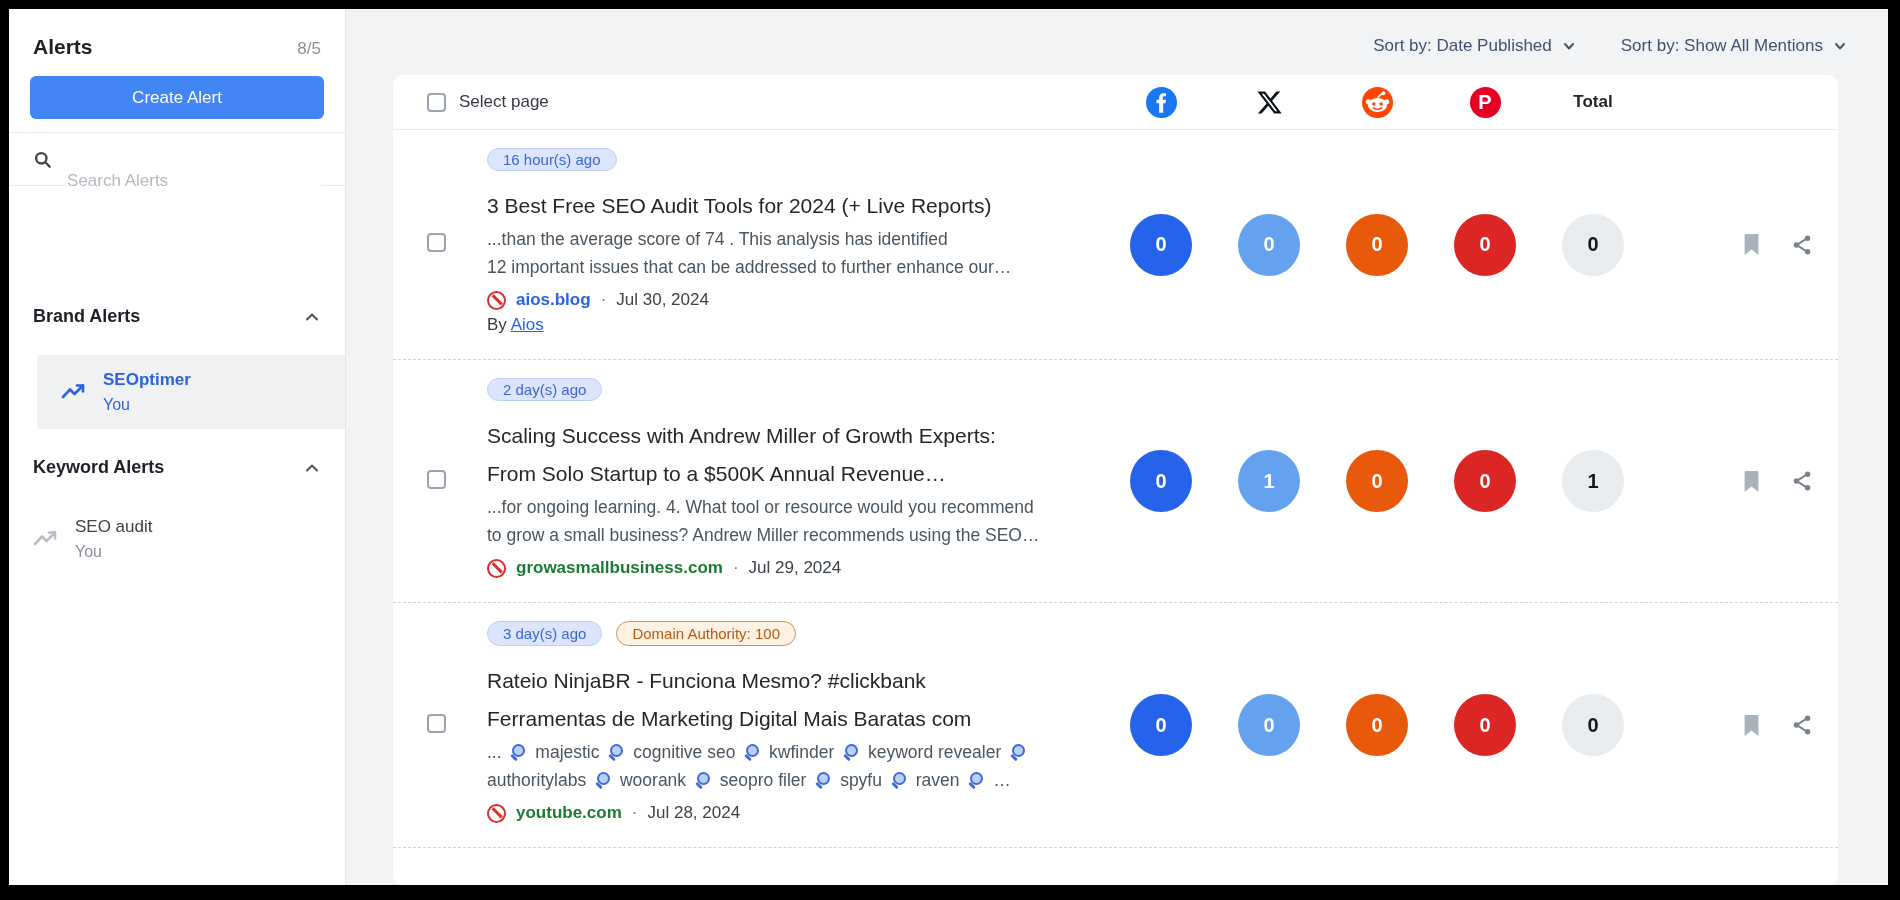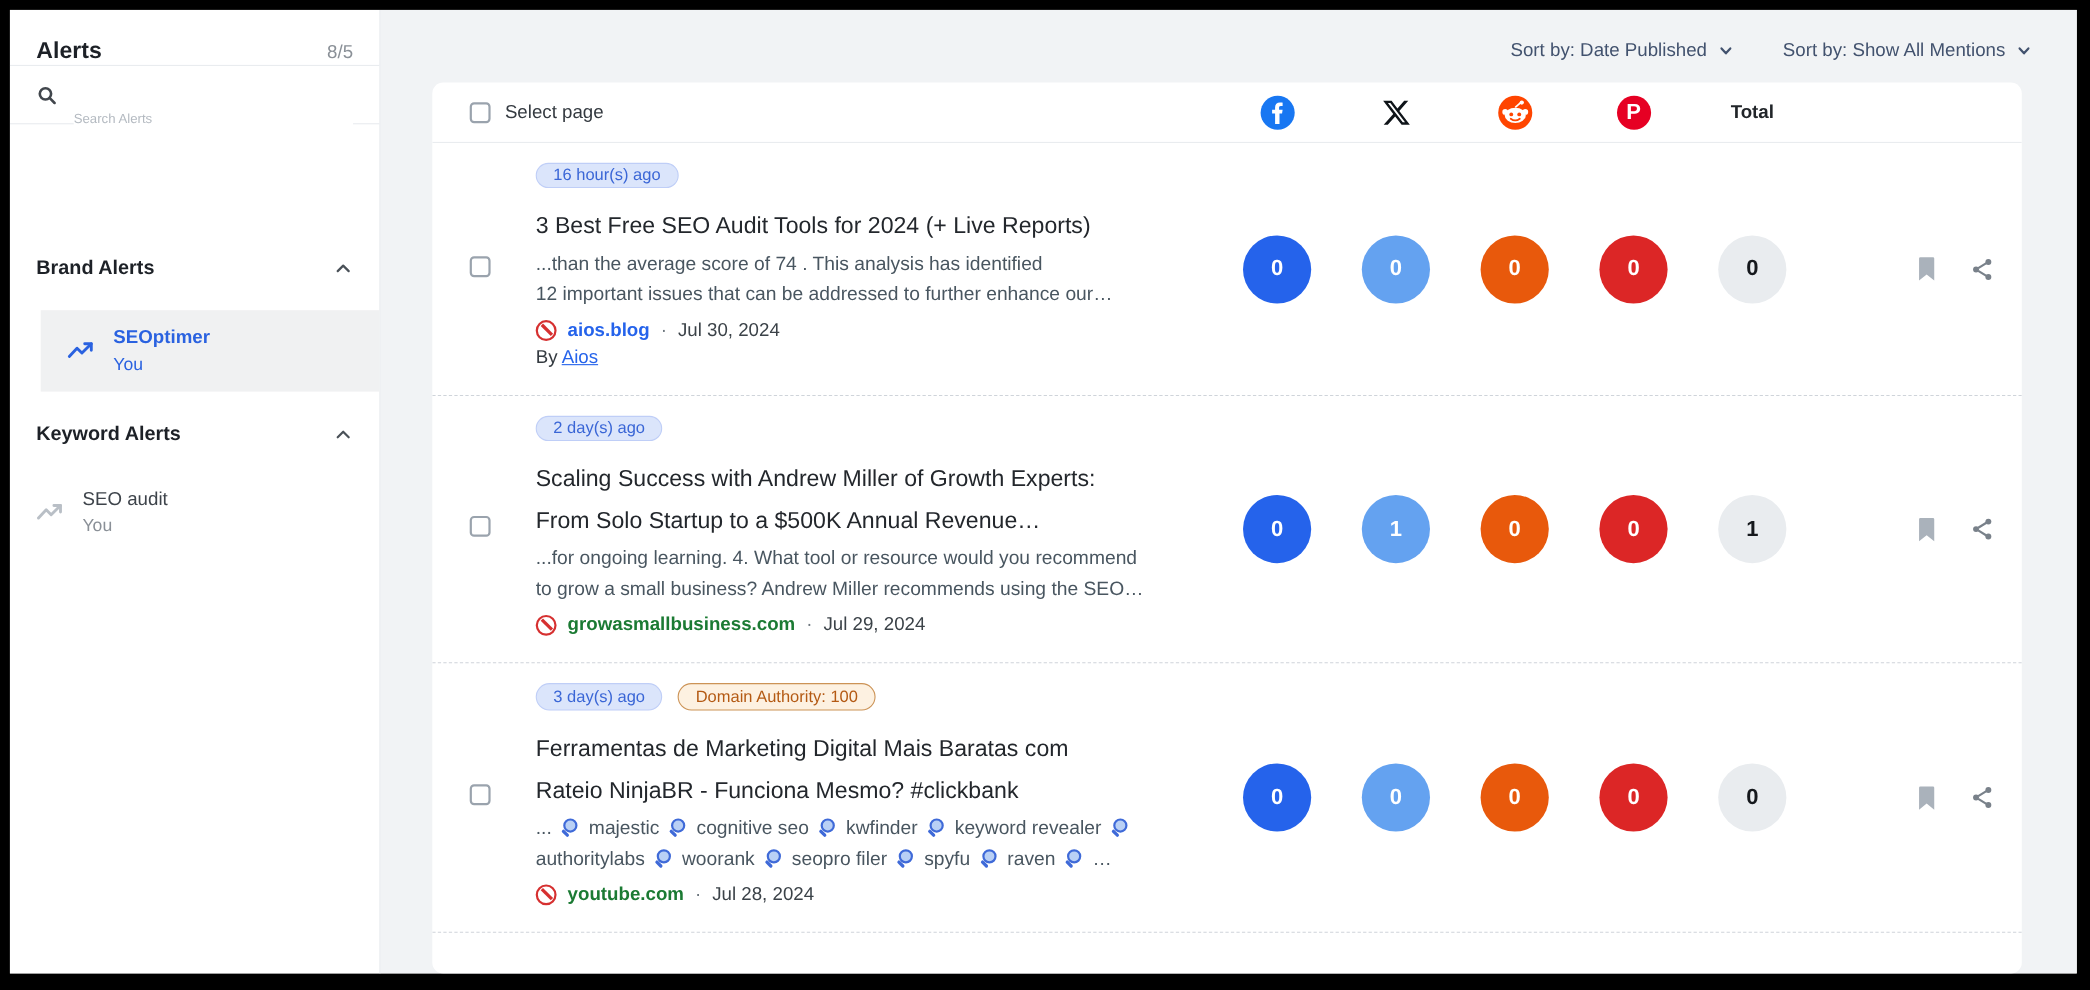--- a/index.html
+++ b/index.html
@@ -8,21 +8,21 @@
   .frame-inner { position:absolute; left:9px; top:9px; width:1879px; height:876px; background:#fff; display:flex; overflow:hidden; }
 
   
   .sidebar { width:337px; flex-shrink:0; background:#fff; border-right:1px solid #e2e5e9; }
   .sb-head { display:flex; justify-content:space-between; align-items:baseline; padding:26px 24px 0 24px; }
   .sb-title { font-size:21px; font-weight:bold; color:#1d2127; }
   .sb-counter { font-size:17px; color:#8a9097; }
   .create-btn { display:block; width:calc(100% - 42px); margin:17px 21px 13px 21px; height:43px; background:#4285f4; color:#fff; font-size:17px; border:none; border-radius:6px; cursor:pointer; font-family:inherit; }
   .sb-divider { border-top:1px solid #e9ecef; }
   .search-row { display:flex; align-items:center; gap:15px; height:52px; padding:0 24px; }
-  .search-row input { border:none; outline:none; font-size:12px; color:#343a40; width:100%; font-family:inherit;margin-top:44px; }
+  .search-row input { border:none; outline:none; font-size:17px; color:#343a40; width:100%; font-family:inherit;margin-top:44px; }
   .search-row input::placeholder { color:#b4bac1; }
   .section-header { margin-top:120px; padding:0 24px; display:flex; justify-content:space-between; align-items:center; font-size:18px; font-weight:bold; color:#1d2127; }
   .section-header.kw { margin-top:28px; }
   .sb-item { margin-top:28px; display:flex; align-items:center; gap:18px; padding:15px 24px; }
   .sb-item.active { background:#f0f1f2;margin-left:28px; }
   .sb-item .txt .name { font-size:17px; font-weight:bold; color:#2a62e0; }
   .sb-item .txt .sub { font-size:16px; color:#2a62e0; margin-top:6px; }
   .sb-item.inactive { margin-top:24px; }
   .sb-item.inactive .txt .name { color:#3d434a; font-weight:normal; }
   .sb-item.inactive .txt .sub { color:#8a9097; }
@@ -87,20 +87,21 @@
 </head>
 <body>
 
 <div class="frame-inner">
 
   <div class="sidebar">
     <div class="sb-head">
       <div class="sb-title">Alerts</div>
       <div class="sb-counter">8/5</div>
     </div>
+    <button class="create-btn">Create Alert</button>
     <div class="sb-divider"></div>
     <div class="search-row">
       <span style="line-height:0;">
         <svg width="19" height="19" viewBox="0 0 24 24" fill="none" stroke="#41464c" stroke-width="3" stroke-linecap="round">
           <circle cx="10.5" cy="10.5" r="6.5"></circle>
             <line x1="15.5" y1="15.5" x2="21" y2="21"></line>
         </svg>
       </span>
       <input type="text" placeholder="Search Alerts" style="">
     </div>
@@ -319,22 +320,22 @@
         </div>
       </div>
 
       <div class="grid-row mention-row">
         <div class="row-check"><input type="checkbox" style=""></div>
         <div class="content">
           <div class="badges">
             <span class="time-badge">3 day(s) ago</span>
             <span class="da-badge">Domain Authority: 100</span>
           </div>
+          <div class="title-line">Rateio NinjaBR - Funciona Mesmo? #clickbank</div>
           <div class="title-line">Ferramentas de Marketing Digital Mais Baratas com</div>
-          <div class="title-line">Rateio NinjaBR - Funciona Mesmo? #clickbank</div>
           <div class="snippet-line">... <span class="mag-emoji"></span> majestic <span class="mag-emoji"></span> cognitive seo <span class="mag-emoji"></span> kwfinder <span class="mag-emoji"></span> keyword revealer <span class="mag-emoji"></span></div>
           <div class="snippet-line">authoritylabs <span class="mag-emoji"></span> woorank <span class="mag-emoji"></span> seopro filer <span class="mag-emoji"></span> spyfu <span class="mag-emoji"></span> raven <span class="mag-emoji"></span> …</div>
           <div class="source-line">
             <span class="prohibited"></span>
             <span class="domain domain-green">youtube.com</span>
             <span class="dot-sep">·</span>
             <span class="src-date">Jul 28, 2024</span>
           </div>
         </div>
         <div class="cell-center">

